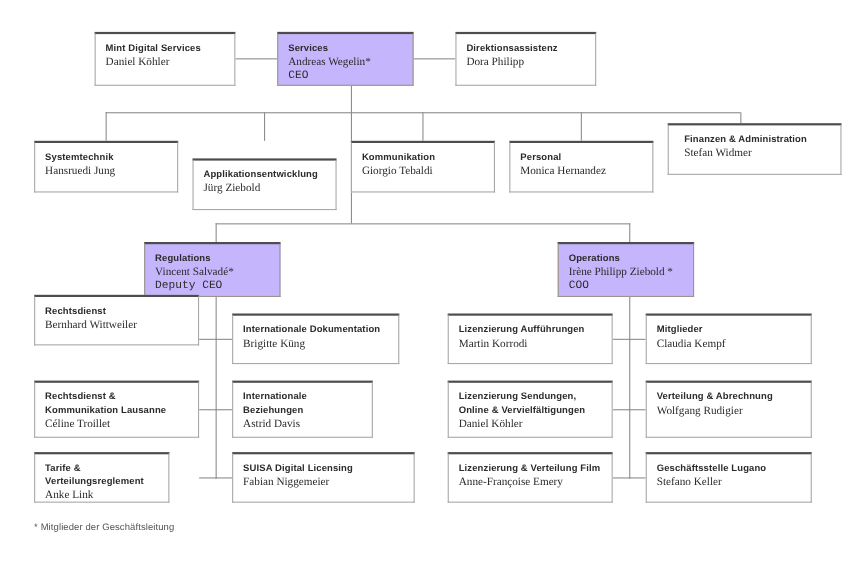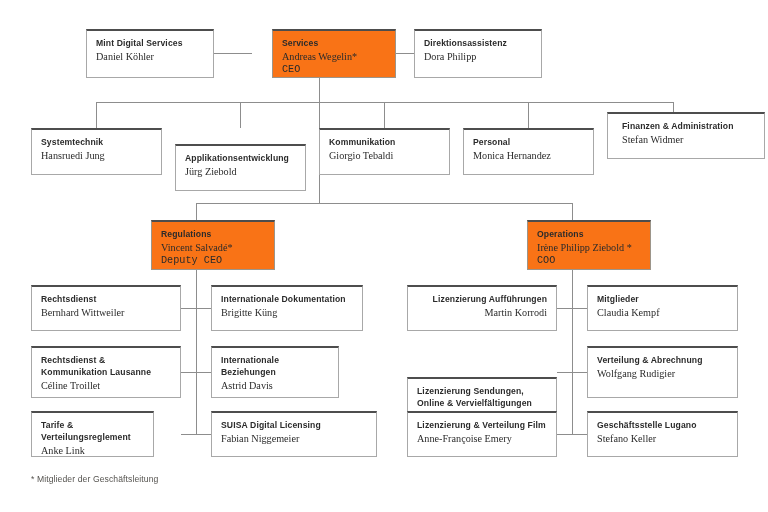--- a/index.html
+++ b/index.html
@@ -33,26 +33,25 @@
     box-sizing: border-box;
     background: #ffffff;
     border-top: 2px solid #4d4d4d;
     border-left: 1px solid #a8a8a8;
     border-right: 1px solid #a8a8a8;
     border-bottom: 1px solid #a8a8a8;
     padding: 6px 9px 4px 9px;
     overflow: hidden;
   }
   .node.accent {
-    background: #f97316;
+    background: #c4b5fd;
     border-left-color: #9c958a;
     border-right-color: #9c958a;
     border-bottom-color: #9c958a;
     border-top-color: #4d4d4d;
-    margin-left: 20px;
   }
   .node .title {
     font-size: 8.6px;
     font-weight: bold;
     color: #2b2b2b;
     letter-spacing: .12px;
     line-height: 12.4px;
     white-space: pre-line;
   }
   .node .person {
@@ -157,21 +156,21 @@
     <div class="title">Regulations</div>
     <div class="person">Vincent Salvadé*</div>
     <div class="role">Deputy CEO</div>
   </div>
   <div class="node accent" style="left:507px; top:220px; width:124px; height:50px;">
     <div class="title">Operations</div>
     <div class="person">Irène Philipp Ziebold *</div>
     <div class="role">COO</div>
   </div>
 
-  <div class="node" style="left:31px; top:285px; width:150px; height:46px;">
+  <div class="node" style="left:31px; top:268px; width:150px; height:46px;">
     <div class="title">Rechtsdienst</div>
     <div class="person">Bernhard Wittweiler</div>
   </div>
   <div class="node" style="left:31px; top:346px; width:150px; height:52px;">
     <div class="title">Rechtsdienst &amp;
 Kommunikation Lausanne</div>
     <div class="person">Céline Troillet</div>
   </div>
   <div class="node" style="left:31px; top:411px; width:123px; height:46px;">
     <div class="title">Tarife &amp; Verteilungsreglement</div>
@@ -184,25 +183,25 @@
   </div>
   <div class="node" style="left:211px; top:346px; width:128px; height:52px;">
     <div class="title">Internationale Beziehungen</div>
     <div class="person">Astrid Davis</div>
   </div>
   <div class="node" style="left:211px; top:411px; width:166px; height:46px;">
     <div class="title">SUISA Digital Licensing</div>
     <div class="person">Fabian Niggemeier</div>
   </div>
 
-  <div class="node" style="left:407px; top:285px; width:150px; height:46px;text-align:right;">
+  <div class="node" style="left:407px; top:285px; width:150px; height:46px;">
     <div class="title">Lizenzierung Aufführungen</div>
     <div class="person">Martin Korrodi</div>
   </div>
-  <div class="node" style="left:407px; top:346px; width:150px; height:52px;margin-top:31px;">
+  <div class="node" style="left:407px; top:346px; width:150px; height:52px;">
     <div class="title">Lizenzierung Sendungen,
 Online &amp; Vervielfältigungen</div>
     <div class="person">Daniel Köhler</div>
   </div>
   <div class="node" style="left:407px; top:411px; width:150px; height:46px;">
     <div class="title">Lizenzierung &amp; Verteilung Film</div>
     <div class="person">Anne-Françoise Emery</div>
   </div>
 
   <div class="node" style="left:587px; top:285px; width:151px; height:46px;">

